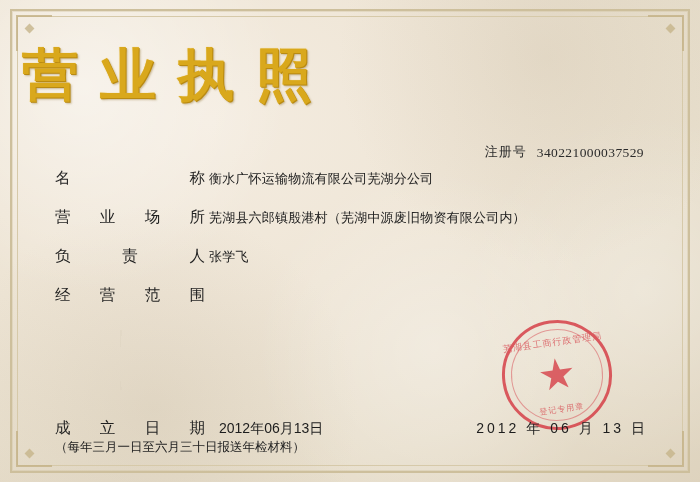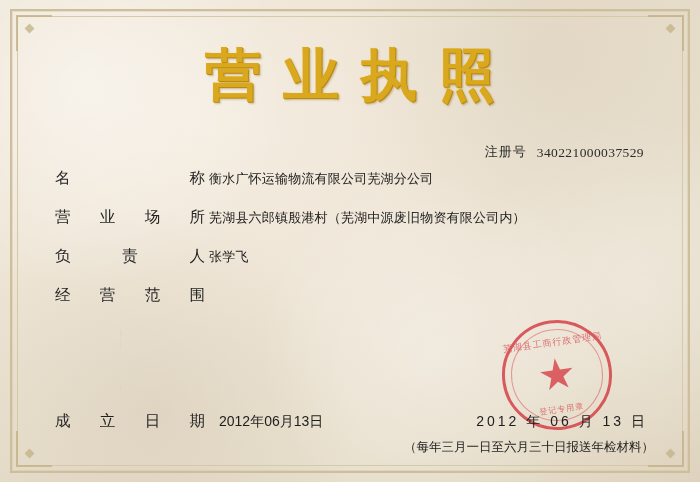--- a/index.html
+++ b/index.html
@@ -79,21 +79,21 @@
   .corner-dot.tr { right: 26px; top: 25px; }
   .corner-dot.bl { left: 26px; bottom: 25px; }
   .corner-dot.br { right: 26px; bottom: 25px; }
 
   
   .title {
     position: absolute;
     left: 0;
     right: 0;
     top: 38px;
-    text-align: center;
+    text-align: left;
     font-family: Liberation Serif, serif;
     font-size: 56px;
     font-weight: bold;
     letter-spacing: 22px;
     text-indent: 22px;
     color: #d9a81c;
     text-shadow:
       1px 1px 0 #b98a12,
       2px 2px 2px rgba(120,85,10,0.35),
       0 0 1px #e8bd3d;
@@ -182,22 +182,22 @@
   }
   .issue-date {
     font-family: Liberation Sans, sans-serif;
     font-size: 14px;
     color: #1d1d1d;
     letter-spacing: 3px;
     white-space: nowrap;
     padding-right: 18px;
   }
   .note {
-    text-align: right;
-    margin-top: 7px;
+    text-align: left;
+    margin-top: 0;
     font-family: "DejaVu Sans", sans-serif;
     font-size: 12.5px;
     color: #222;
     padding-right: 12px;
   }
 
   
   .seal {
     position: absolute;
     right: 88px;

